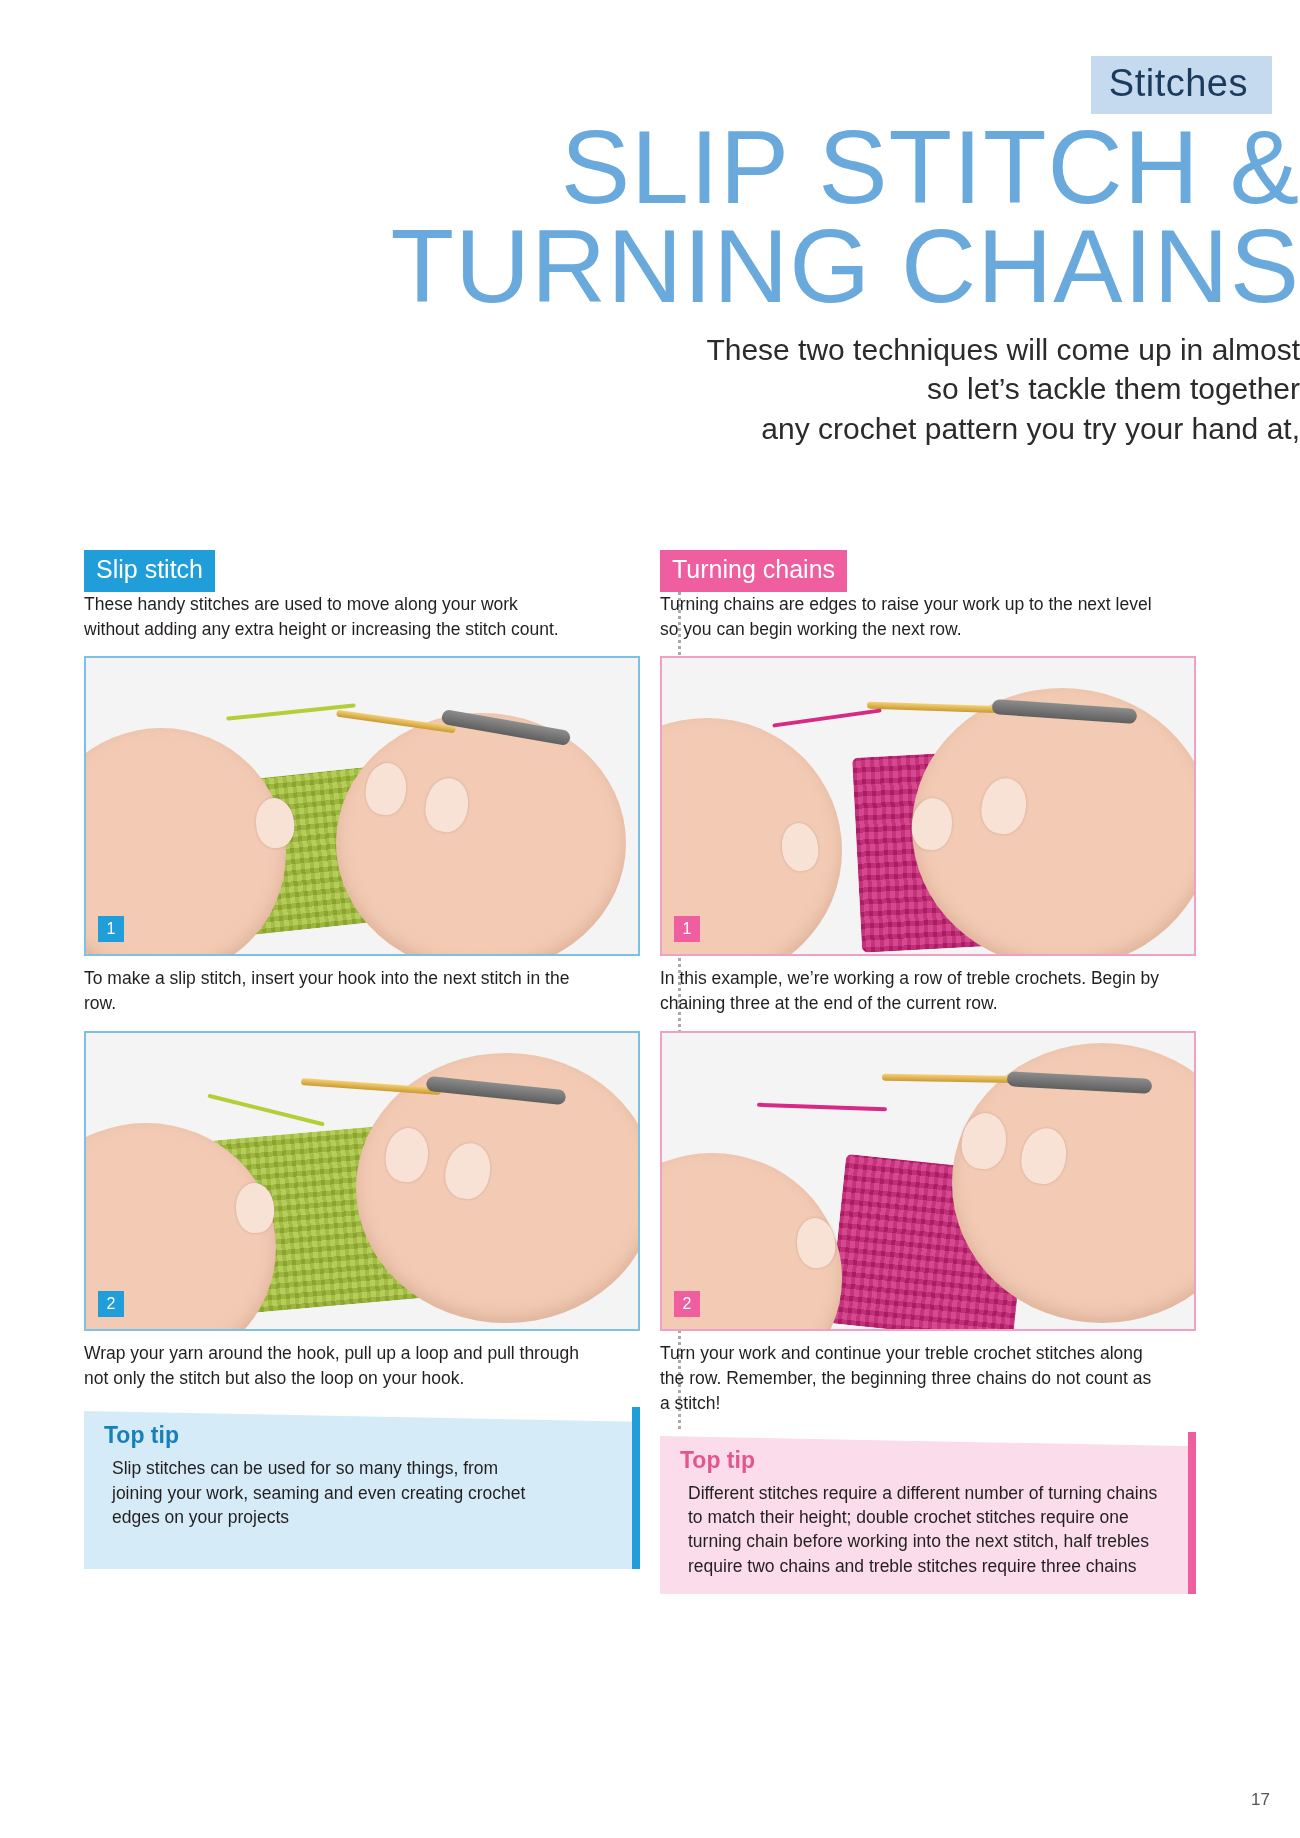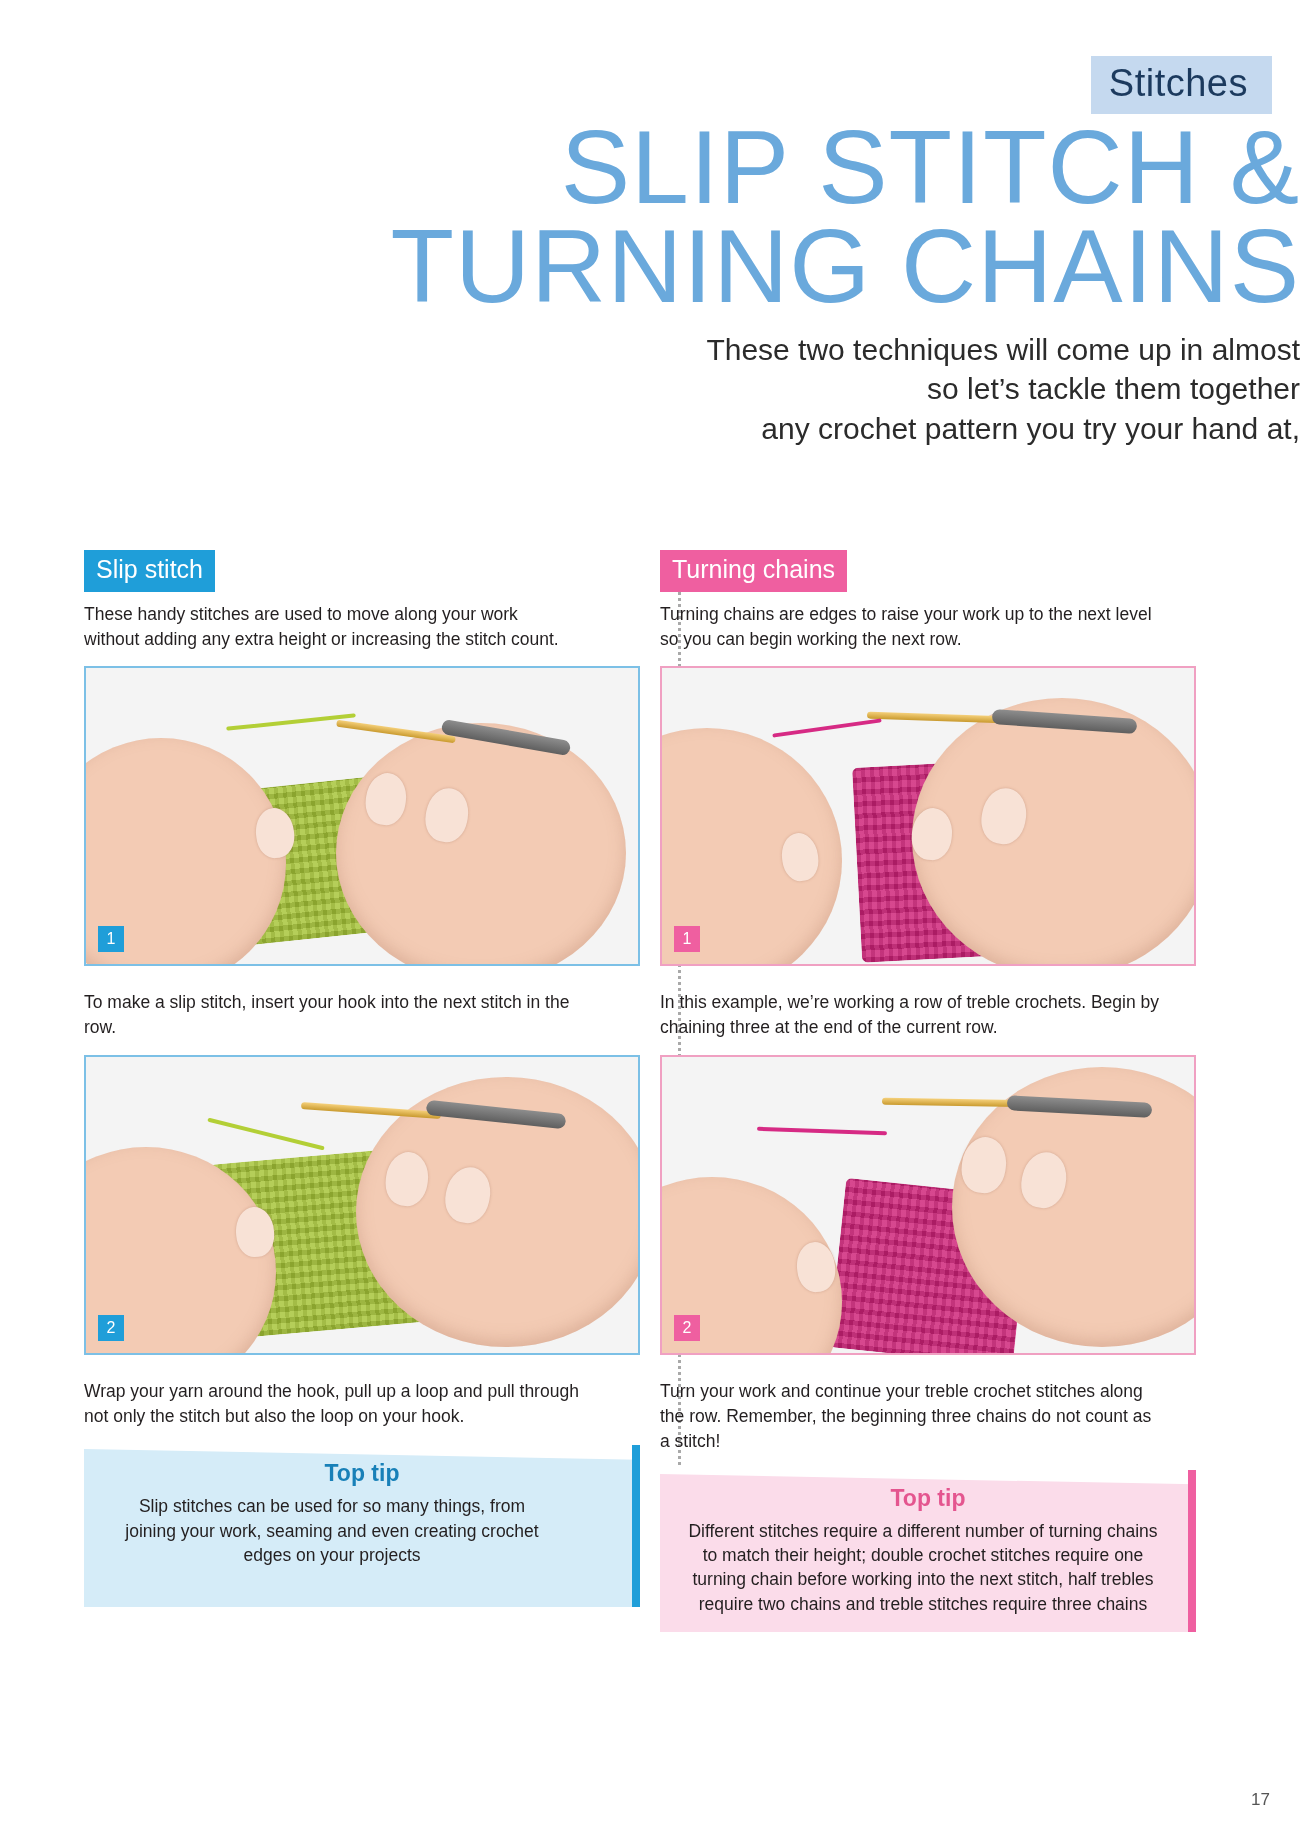--- a/index.html
+++ b/index.html
@@ -75,21 +75,20 @@
     height: 915px;
     border-left: 3px dotted #a9a9a9;
   }
 
   .col-label {
     display: inline-block;
     color: #ffffff;
     font-size: 25px;
     line-height: 1;
     padding: 7px 12px 10px 12px;
-    margin-bottom: 10px;
   }
   .col-label.blue { background: #1f9ed9; }
   .col-label.pink { background: #ef5fa0; }
 
   .intro {
     font-size: 17.5px;
     line-height: 1.42;
     color: #231f20;
     margin: 0 0 14px 0;
     max-width: 492px;
@@ -116,21 +115,21 @@
     font-size: 16px;
     line-height: 26px;
     text-align: center;
   }
   .photo.blue .badge { background: #1f9ed9; }
   .photo.pink .badge { background: #ef5fa0; }
 
   .caption {
     font-size: 17.5px;
     line-height: 1.42;
-    margin: 24px 0 16px 0;
+    margin: 10px 0 16px 0;
     max-width: 500px;
   }
 
   
   .scene { position: absolute; inset: 0; }
   .hand {
     position: absolute;
     background: #f3cbb4;
     border-radius: 50%;
   }
@@ -176,21 +175,20 @@
   }
   .yarn.green { background: #b3cf36; }
   .yarn.pinkl { background: #d62a84; }
 
   
   .tip {
     position: relative;
     box-sizing: border-box;
     padding: 16px 20px 18px 20px;
     overflow: hidden;
-    text-align: center;
   }
   .tip.blue { background: #d5ecf8; }
   .tip.pink { background: #fbdcea; }
   .tip h4 {
     margin: 0 0 4px 0;
     font-size: 23px;
     line-height: 1.1;
   }
   .tip.blue h4 { color: #1880b8; }
   .tip.pink h4 { color: #e4558f; }

